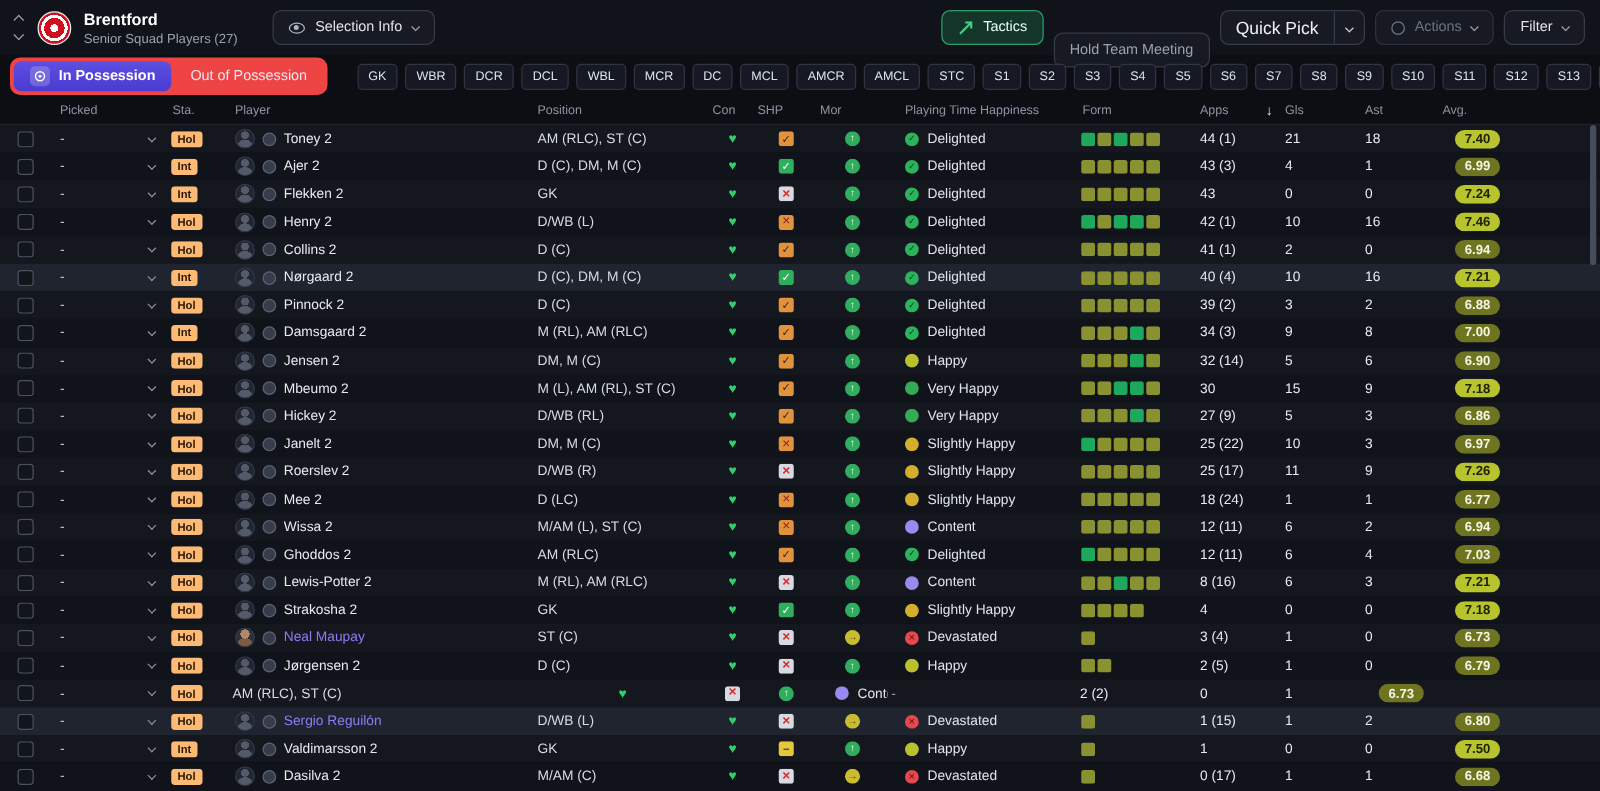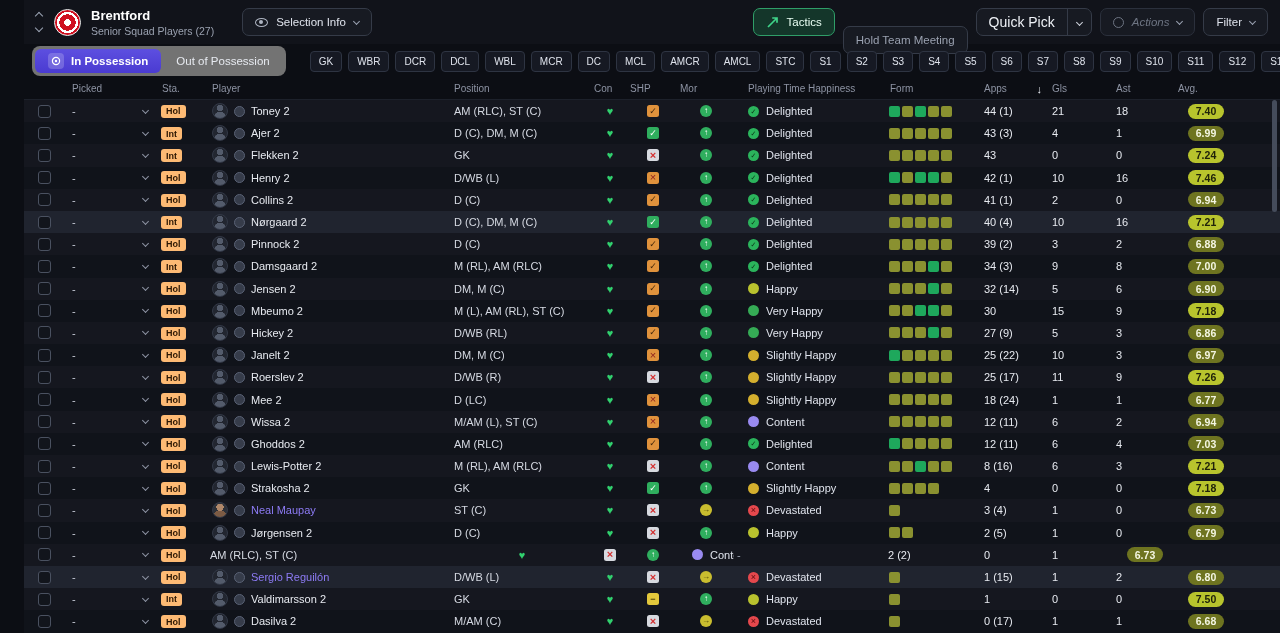--- a/index.html
+++ b/index.html
@@ -1,18 +1,18 @@
 <!DOCTYPE html>
 <html><head>
 <meta charset="utf-8">
 <style>
   * { margin:0; padding:0; box-sizing:border-box; }
   html,body { background:#07080c; }
   body { font-family:"Liberation Sans", sans-serif; }
-  .app { position:relative; width:1280px; height:633px; background:#0c0e14; overflow:hidden; color:#e7eaf0;padding-left:24px; }
+  .app { position:relative; width:1280px; height:633px; background:#0c0e14; overflow:hidden; color:#e7eaf0; }
 
   
   .topbar { display:flex; align-items:center; height:44px; padding:0 12px; background:#11131a; gap:10px; }
   .updown { display:flex; flex-direction:column; gap:6px; color:#9aa2b2; margin-right:2px; }
   .chv { display:inline-block; width:6px; height:6px; border-right:1.6px solid currentColor; border-bottom:1.6px solid currentColor; transform:rotate(45deg); }
   .chv.up { transform:rotate(225deg); }
   .chv.sm { width:5px; height:5px; }
   .crest { width:27px; height:27px; border-radius:50%; border:1px solid #f0f0f0;
            background:radial-gradient(circle,#ffffff 0 18%, #cf1020 18% 46%, #ffffff 46% 60%, #cf1020 60% 100%); }
   .club-meta { display:flex; flex-direction:column; gap:2px; margin-right:18px; }
@@ -21,28 +21,28 @@
   .btn { display:inline-flex; align-items:center; gap:8px; height:28px; padding:0 12px; background:#171a22;
          border:1px solid #353b48; border-radius:7px; font-size:11.5px; color:#dfe3ec; cursor:pointer; }
   .btn .chv { color:#9aa2b2; margin-top:-2px; }
   .right-cluster { margin-left:auto; display:flex; align-items:center; gap:8px; }
   .btn-tactics { background:#14362a; border-color:#2f9e68; color:#eafff4; }
   .btn-meeting { color:#9aa1b0;margin-top:36px; }
   .split { display:inline-flex; align-items:stretch; height:28px; background:#171a22; border:1px solid #353b48; border-radius:7px; overflow:hidden; }
   .split .seg { display:flex; align-items:center; padding:0 12px; font-size:14px; color:#eef1f6; cursor:pointer; }
   .split .divider { width:1px; background:#353b48; }
   .split .seg.car { padding:0 9px; }
-  .btn-actions { color:#6d7482; border-color:#2b303c;font-style:italic; }
+  .btn-actions { color:#6d7482; border-color:#2b303c; }
   .ic-eye { position:relative; width:13px; height:9px; border:1.5px solid #aeb5c2; border-radius:50%; }
   .ic-eye::after { content:""; position:absolute; width:4px; height:4px; border-radius:50%; background:#aeb5c2; left:3px; top:1.2px; }
   .ic-circle { width:11px; height:11px; border:1.5px solid #6d7482; border-radius:50%; }
 
   
   .toolbar { display:flex; align-items:center; height:34px; padding:0 8px; gap:24px; background:#0c0e14; }
-  .tabs { display:flex; gap:2px; background:#737373; border-radius:8px; padding:3px; }
+  .tabs { display:flex; gap:2px; background:#ef4444; border-radius:8px; padding:3px; }
   .tab { display:flex; align-items:center; gap:7px; height:24px; padding:0 13px; border-radius:6px; font-size:11.5px; color:#e7eaf0; cursor:pointer; white-space:nowrap; }
   .tab.active { background:linear-gradient(180deg,#5d4fe0,#4a3bd1); color:#fff; font-weight:bold; }
   .tab-chip { display:flex; align-items:center; justify-content:center; width:16px; height:16px; border-radius:4px; background:rgba(255,255,255,.2); }
   .posbar { display:flex; align-items:center; gap:6px; flex-wrap:nowrap; }
   .posbtn { height:21px; padding:0 8px; background:#161923; border:1px solid #2e3442; border-radius:4px;
             font-size:10px; color:#dfe3ec; display:flex; align-items:center; cursor:pointer; font-family:"Liberation Sans",sans-serif; }
 
   
   .table { --cols: 34px 100px 50px 244px 140px 36px 50px 56px 152px 96px 68px 64px 62px 60px 1fr; }
   .thead { display:grid; grid-template-columns:var(--cols); height:22px; align-items:center;

